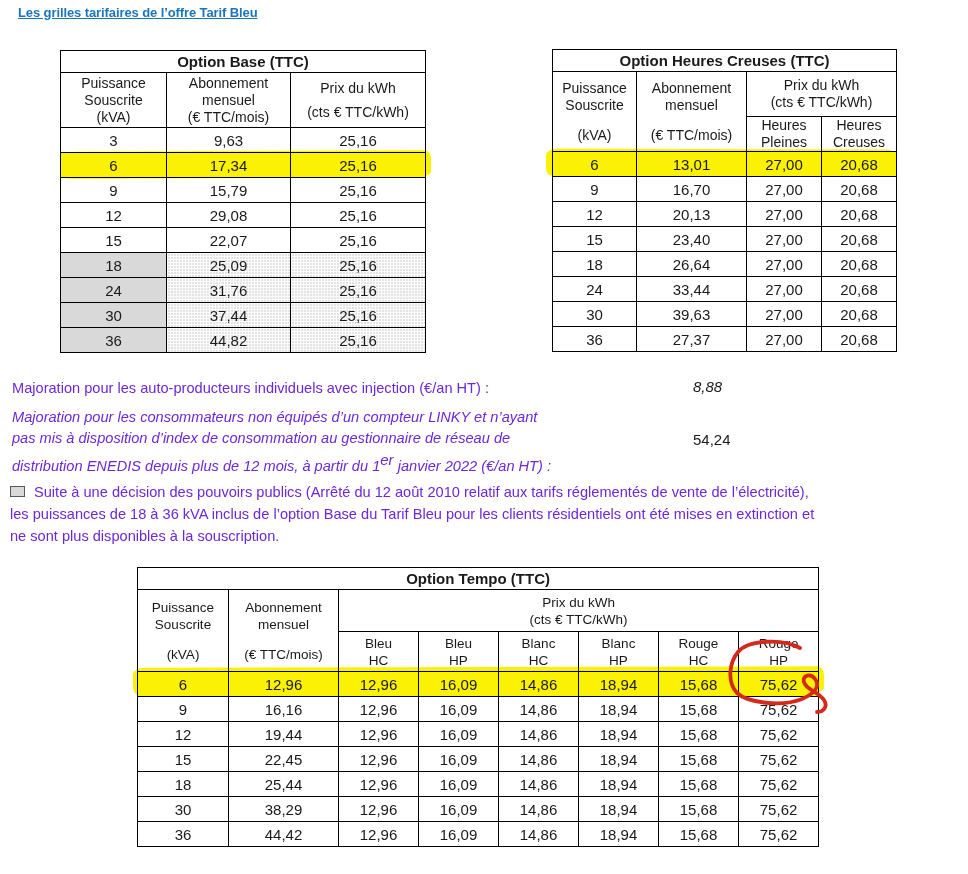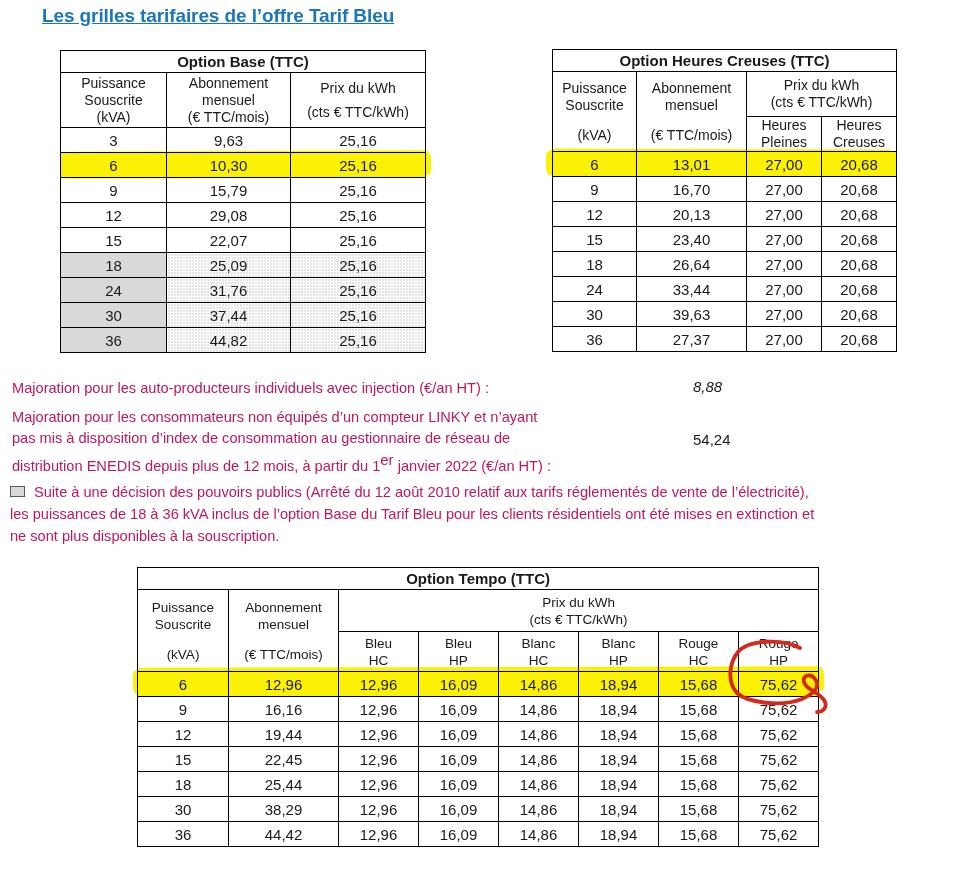--- a/index.html
+++ b/index.html
@@ -1,20 +1,20 @@
 <!DOCTYPE html>
 <html><head>
 <meta charset="utf-8">
 <style>
   html,body{margin:0;padding:0;background:#fff;}
   .page{position:relative;width:968px;height:874px;background:#fff;overflow:hidden;
         font-family:"Liberation Sans","DejaVu Sans",sans-serif;color:#1a1a1a;}
 
-  .title-link{position:absolute;left:18px;top:5px;font-size:19px;font-weight:600;
-              color:#1b75bc;text-decoration:underline;cursor:pointer;letter-spacing:-0.1px;margin-left:24px;}
+  .title-link{position:absolute;left:18px;top:5px;font-size:13px;font-weight:600;
+              color:#1b75bc;text-decoration:underline;cursor:pointer;letter-spacing:-0.1px;}
 
   table{position:absolute;border-collapse:collapse;table-layout:fixed;z-index:2;color:#1a1a1a;background:transparent;padding-left:45px;}
   th,td{border:1px solid #000;text-align:center;vertical-align:middle;padding:0;font-weight:400;overflow:hidden;}
   .ttl{font-weight:700;font-size:15px;height:21px;}
   .hdr th{font-size:14px;}
   #t-tempo .hdr th{font-size:13.5px;}
   .l{display:block;line-height:17px;}
   .push-last .l:last-child{margin-top:13px;}
   .spread .l:last-child{margin-top:7px;}
   td{height:24px;font-size:15px;}
@@ -29,23 +29,23 @@
   td.ext-dot{background-color:#fcfcfc;
              background-image:radial-gradient(#9b9b9b 0.7px,transparent 0.8px);
              background-size:3px 3px;}
 
   .hl-strip{position:absolute;background:#fbf104;z-index:1;
             border-radius:12px 6px 14px 5px/7px 9px 6px 8px;}
   #hl-base{left:63px;top:151px;width:368px;height:27px;transform:rotate(-0.25deg);}
   #hl-hc{left:546px;top:149px;width:348px;height:27px;transform:rotate(0.2deg);}
   #hl-tempo{left:133px;top:667px;width:691px;height:27px;transform:rotate(-0.12deg);}
 
-  .para{position:absolute;left:12px;font-size:14.6px;line-height:21px;color:#be185d;}
+  .para{position:absolute;left:12px;font-size:14.6px;line-height:21px;color:#6d28d9;}
   #para1{top:378px;}
-  #para2{top:407px;}
+  #para2{top:407px;font-style:italic;}
   #note{top:481px;left:10px;line-height:22px;}
   .pval{position:absolute;left:693px;font-size:15px;}
   #val1{top:378px;font-style:italic;}
   #val2{top:431px;}
   .sq{display:inline-block;width:13px;height:9px;background:#d9d9d9;border:1px solid #595959;
       margin-right:9px;vertical-align:baseline;}
   sup{font-size:15px;}
 
   #red-circle{position:absolute;left:724px;top:637px;z-index:5;pointer-events:none;}
 </style>
@@ -88,21 +88,21 @@
       </tr>
     </thead>
     <tbody>
         <tr>
           <td>3</td>
           <td>9,63</td>
           <td>25,16</td>
         </tr>
         <tr class="highlight">
           <td>6</td>
-          <td>10,30</td>
+          <td>17,34</td>
           <td>25,16</td>
         </tr>
         <tr>
           <td>9</td>
           <td>15,79</td>
           <td>25,16</td>
         </tr>
         <tr>
           <td>12</td>
           <td>29,08</td>

